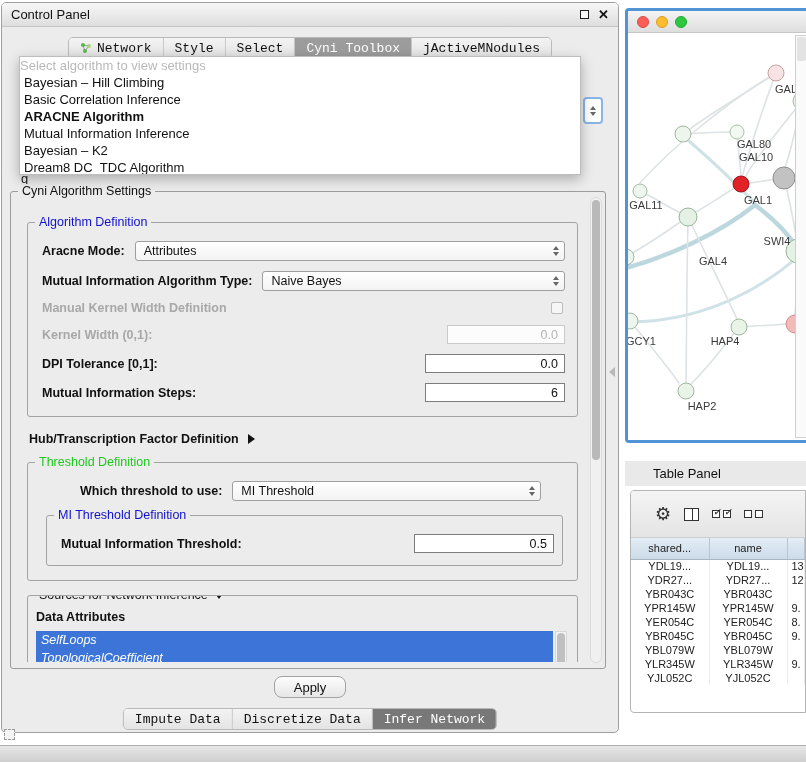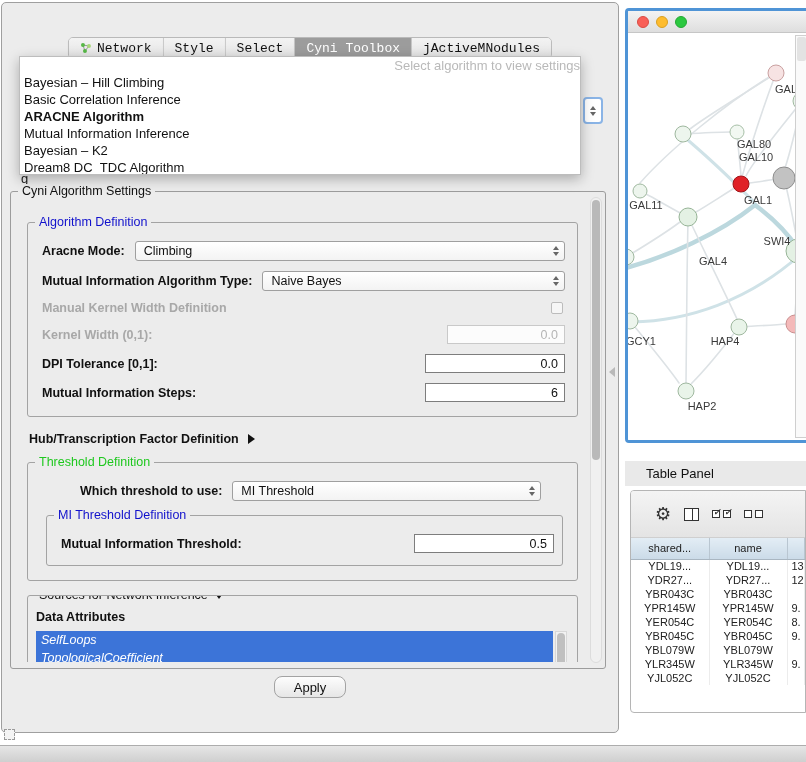--- a/index.html
+++ b/index.html
@@ -29,21 +29,21 @@
   
   .combo-fragment { position:absolute; left:581px; top:94px; width:20px; height:27px;
                     background:#fff; border:2px solid #8ab4e6; border-radius:4px; z-index:5;
                     display:flex; flex-direction:column; align-items:center; justify-content:center; gap:2px; }
   .text-fragment { position:absolute; left:19px; top:168px; font-size:13px; color:#222; }
 
   
   .algo-popup { position:absolute; left:17px; top:53px; width:562px; height:119px; background:#fff;
                 border:1px solid #bdbdbd; box-shadow:0 4px 12px rgba(0,0,0,0.28); z-index:30;
                 font-size:13px; overflow:hidden; }
-  .algo-placeholder { text-align:right; color:#b9b9b9; height:17px; line-height:17px; }
+  .algo-placeholder { text-align:left; color:#b9b9b9; height:17px; line-height:17px; }
   .algo-item { height:17px; line-height:17px; padding-left:4px; color:#111; white-space:nowrap; }
   .algo-item.selected { font-weight:bold; }
 
   
   .grp { position:relative; border:1px solid #a3a3a3; border-radius:3px; }
   .grp-title { position:absolute; top:-8px; left:7px; background:#ececec; padding:0 4px;
                font-size:12.5px; white-space:nowrap; }
   .grp-title.dark { color:#111; }
   .grp-title.blue { color:#1111cc; }
   .grp-title.green { color:#1ec81e; }
@@ -111,21 +111,21 @@
   .tl-green { background:#2bc840; border:1px solid #24a834; }
   .net-canvas { position:relative; height:calc(100% - 22px); background:#fff; }
   .net-canvas svg { position:absolute; left:0; top:0; }
   .net-canvas text { font-family:"Liberation Sans",sans-serif; font-size:11px; fill:#3a3a3a; }
   .net-scrollbar { position:absolute; left:167px; top:2px; width:13px; bottom:2px;
                    background:#fafafa; border:1px solid #cfcfcf; }
   .net-scroll-btn { position:absolute; left:1px; right:1px; top:1px; height:24px; background:#e3e3e3; border-radius:2px; }
 
   
   .table-panel-strip { position:absolute; left:625px; top:461px; width:181px; height:25px;
-                       background:#e9e9e9; display:flex; align-items:center; padding-left:21px;
+                       background:#e9e9e9; display:flex; align-items:center; padding-left:28px;
                        font-size:13px; color:#111; }
   .table-window { position:absolute; left:630px; top:490px; width:176px; height:223px; background:#fff;
                   border:1px solid #b5b5b5; border-radius:4px 0 0 4px; overflow:hidden; }
   .table-toolbar { height:47px; background:linear-gradient(#f4f4f4,#e4e4e4); border-bottom:1px solid #cfcfcf;
                    display:flex; align-items:center; gap:13px; padding-left:24px; }
   .gear { font-size:18px; color:#333; line-height:1; }
   .cols-icon { width:15px; height:13px; border:1.5px solid #333; position:relative; background:#fff; }
   .cols-icon::before { content:""; position:absolute; left:50%; top:0; bottom:0; width:1.5px; background:#333; }
   .cb-pair { display:flex; }
   .cb { width:8px; height:8px; border:1.3px solid #333; display:inline-block; position:relative; background:#fff; }
@@ -145,20 +145,27 @@
                   background:linear-gradient(#e6e6e6,#cfcfcf); border-top:1px solid #adadad; }
   .dashed-icon { position:absolute; left:4px; top:729px; width:11px; height:11px;
                  border:1px dashed #9a9a9a; background:#f4f4f4; }
 </style>
 </head>
 <body>
 
 <div id="page">
 
   <div class="cp-window">
+    <div class="cp-titlebar">
+      <span>Control Panel</span>
+      <span class="cp-controls">
+        <span class="float-btn"></span>
+        <span class="close-btn">✕</span>
+      </span>
+    </div>
 
     <div class="tabbar">
       <div class="tab">
         <svg width="12" height="12" viewBox="0 0 12 12">
           <path d="M3 3 L9 4 L5 9 Z" fill="none" stroke="#8a8a8a" stroke-width="0.9"></path>
           <circle cx="3" cy="3" r="2" fill="#57b847"></circle>
           <circle cx="9" cy="4" r="2" fill="#a8d879"></circle>
           <circle cx="5" cy="9" r="2" fill="#57b847"></circle>
         </svg>
         <span>Network</span>
@@ -199,21 +206,21 @@
       <span class="grp-title dark">Cyni Algorithm Settings</span>
 
       <div class="settings-scroll">
 
         <div class="grp algo-grp">
           <span class="grp-title blue">Algorithm Definition</span>
 
           <div class="frow">
             <label class="flabel">Aracne Mode:</label>
             <div class="combo">
-              <span>Climbing</span>
+              <span>Attributes</span>
               <span class="combo-arrows">
                   <i class="tri-up"></i>
                   <i class="tri-down"></i>
                 </span>
             </div>
           </div>
 
           <div class="frow">
             <label class="flabel">Mutual Information Algorithm Type:</label>
             <div class="combo">
@@ -295,20 +302,31 @@
 
       </div>
 
       <div class="v-scrollbar">
           <div class="v-thumb"></div>
         </div>
     </div>
 
     <button class="apply-btn">Apply</button>
 
+    <div class="tabbar bottom">
+      <div class="tab">
+        <span>Impute Data</span>
+      </div>
+      <div class="tab">
+        <span>Discretize Data</span>
+      </div>
+      <div class="tab active">
+        <span>Infer Network</span>
+      </div>
+    </div>
   </div>
 
   <div class="splitter-arrow"></div>
 
   <div class="net-window">
     <div class="net-titlebar">
       <span class="tl tl-red"></span>
       <span class="tl tl-yellow"></span>
       <span class="tl tl-green"></span>
     </div>

